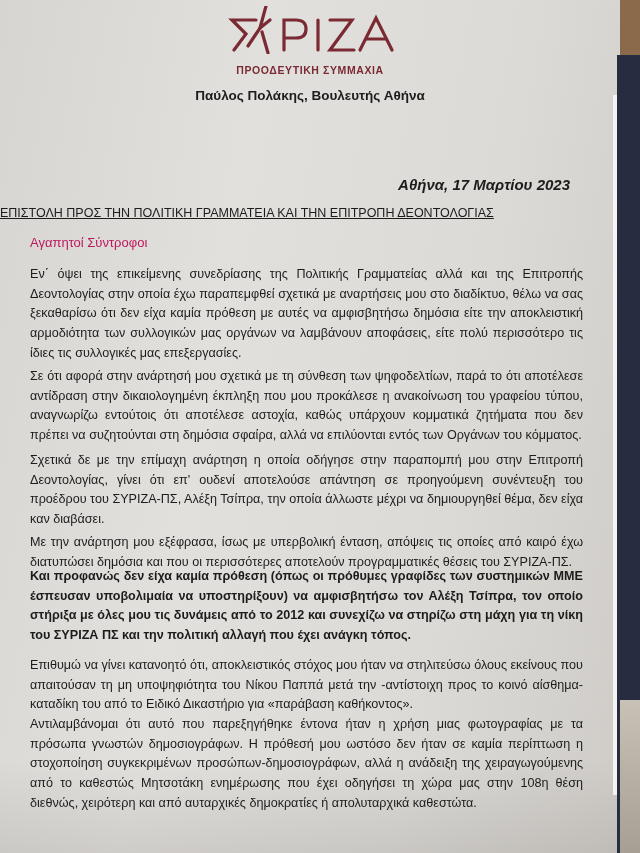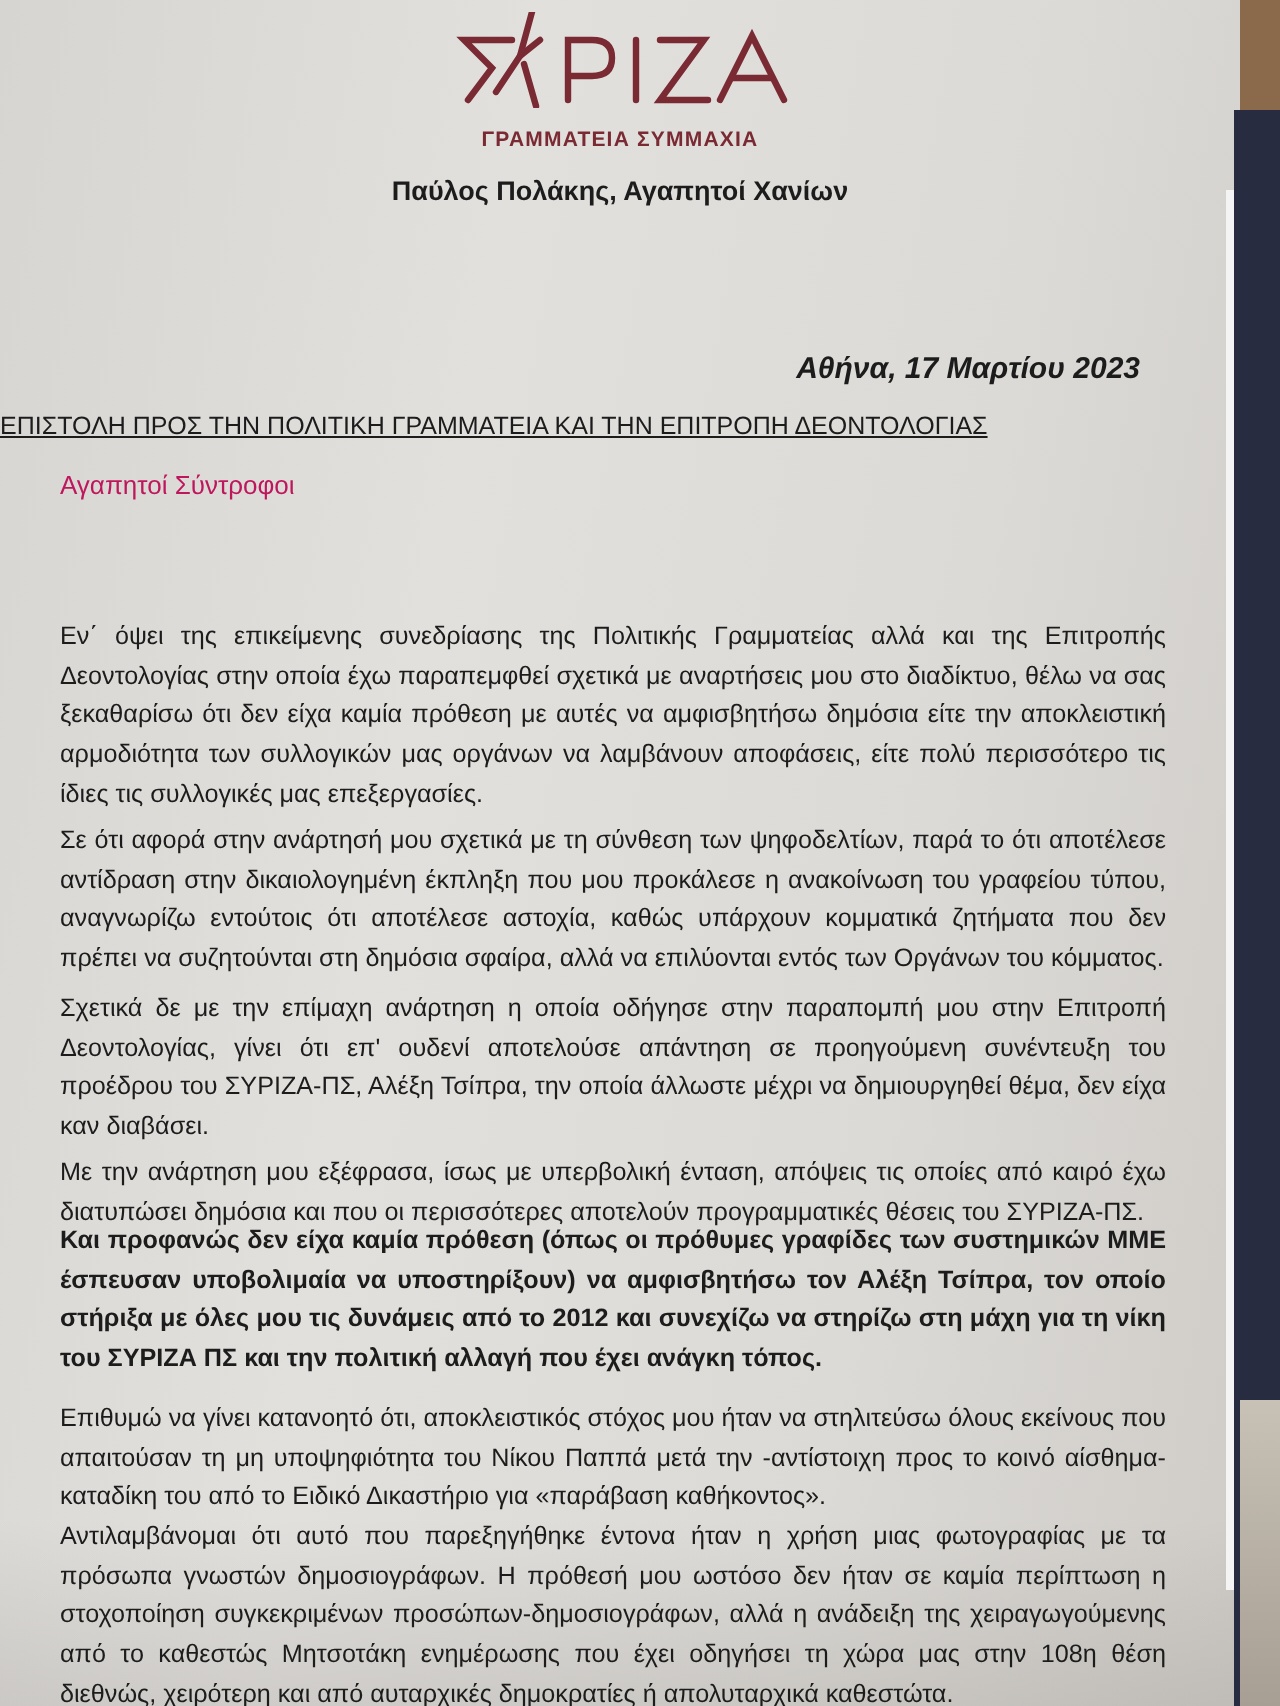--- a/index.html
+++ b/index.html
@@ -52,21 +52,20 @@
     position: absolute; left: 0; width: 620px; top: 206px; text-align: left;
     font-size: 12.5px; color: #1c1c1c; text-decoration: underline;
   }
   .salutation {
     position: absolute; left: 30px; top: 235px; font-size: 13px; color: #be185d;
   }
   .para {
     position: absolute; left: 30px; width: 553px;
     font-size: 12.6px; line-height: 19.7px; color: #1c1c1c;
     text-align: justify;
-    margin-top: 44px;
   }
 </style>
 </head>
 <body>
 
 <div class="paper"></div>
 <div class="shade-bottom"></div>
 <div class="binder-top"></div>
 <div class="binder"></div>
 <div class="binder-edge"></div>
@@ -84,23 +83,23 @@
     <path d="M58 44 L58 14 L70 14 Q80 14 80 23 Q80 32 70 32 L58 32"></path>
 
     <path d="M92 14 L92 44"></path>
 
     <path d="M104 14 L126 14 L104 44 L128 44"></path>
 
     <path d="M134 44 L150 12 L166 44"></path>
     <path d="M140 33 L160 33"></path>
   </g>
 </svg>
-<div class="logo-sub">ΓΡΑΜΜΑΤΕΙΑ ΣΥΜΜΑΧΙΑ</div>
+<div class="logo-sub">ΠΡΟΟΔΕΥΤΙΚΗ ΣΥΜΜΑΧΙΑ</div>
 
-<div class="author">Παύλος Πολάκης, Αγαπητοί Χανίων</div>
+<div class="author">Παύλος Πολάκης, Βουλευτής Αθήνα</div>
 <div class="date">Αθήνα, 17 Μαρτίου 2023</div>
 <div class="heading">ΕΠΙΣΤΟΛΗ ΠΡΟΣ ΤΗΝ ΠΟΛΙΤΙΚΗ ΓΡΑΜΜΑΤΕΙΑ ΚΑΙ ΤΗΝ ΕΠΙΤΡΟΠΗ ΔΕΟΝΤΟΛΟΓΙΑΣ</div>
 <div class="salutation">Αγαπητοί Σύντροφοι</div>
 
 <div class="para" style="top:265px;">Εν΄ όψει της επικείμενης συνεδρίασης της Πολιτικής Γραμματείας αλλά και της Επιτροπής Δεοντολογίας στην οποία έχω παραπεμφθεί σχετικά με αναρτήσεις μου στο διαδίκτυο, θέλω να σας ξεκαθαρίσω ότι δεν είχα καμία πρόθεση με αυτές να αμφισβητήσω δημόσια είτε την αποκλειστική αρμοδιότητα των συλλογικών μας οργάνων να λαμβάνουν αποφάσεις, είτε πολύ περισσότερο τις ίδιες τις συλλογικές μας επεξεργασίες.</div>
 <div class="para" style="top:367px;">Σε ότι αφορά στην ανάρτησή μου σχετικά με τη σύνθεση των ψηφοδελτίων, παρά το ότι αποτέλεσε αντίδραση στην δικαιολογημένη έκπληξη που μου προκάλεσε η ανακοίνωση του γραφείου τύπου, αναγνωρίζω εντούτοις ότι αποτέλεσε αστοχία, καθώς υπάρχουν κομματικά ζητήματα που δεν πρέπει να συζητούνται στη δημόσια σφαίρα, αλλά να επιλύονται εντός των Οργάνων του κόμματος.</div>
 <div class="para" style="top:451px;">Σχετικά δε με την επίμαχη ανάρτηση η οποία οδήγησε στην παραπομπή μου στην Επιτροπή Δεοντολογίας, γίνει ότι επ' ουδενί αποτελούσε απάντηση σε προηγούμενη συνέντευξη του προέδρου του ΣΥΡΙΖΑ-ΠΣ, Αλέξη Τσίπρα, την οποία άλλωστε μέχρι να δημιουργηθεί θέμα, δεν είχα καν διαβάσει.</div>
 <div class="para" style="top:533px;">Με την ανάρτηση μου εξέφρασα, ίσως με υπερβολική ένταση, απόψεις τις οποίες από καιρό έχω διατυπώσει δημόσια και που οι περισσότερες αποτελούν προγραμματικές θέσεις του ΣΥΡΙΖΑ-ΠΣ.</div>
 <div class="para" style="top:567px;font-weight:bold;">Και προφανώς δεν είχα καμία πρόθεση (όπως οι πρόθυμες γραφίδες των συστημικών ΜΜΕ έσπευσαν υποβολιμαία να υποστηρίξουν) να αμφισβητήσω τον Αλέξη Τσίπρα, τον οποίο στήριξα με όλες μου τις δυνάμεις από το 2012 και συνεχίζω να στηρίζω στη μάχη για τη νίκη του ΣΥΡΙΖΑ ΠΣ και την πολιτική αλλαγή που έχει ανάγκη τόπος.</div>
 <div class="para" style="top:656px;">Επιθυμώ να γίνει κατανοητό ότι, αποκλειστικός στόχος μου ήταν να στηλιτεύσω όλους εκείνους που απαιτούσαν τη μη υποψηφιότητα του Νίκου Παππά μετά την -αντίστοιχη προς το κοινό αίσθημα- καταδίκη του από το Ειδικό Δικαστήριο για «παράβαση καθήκοντος».</div>

